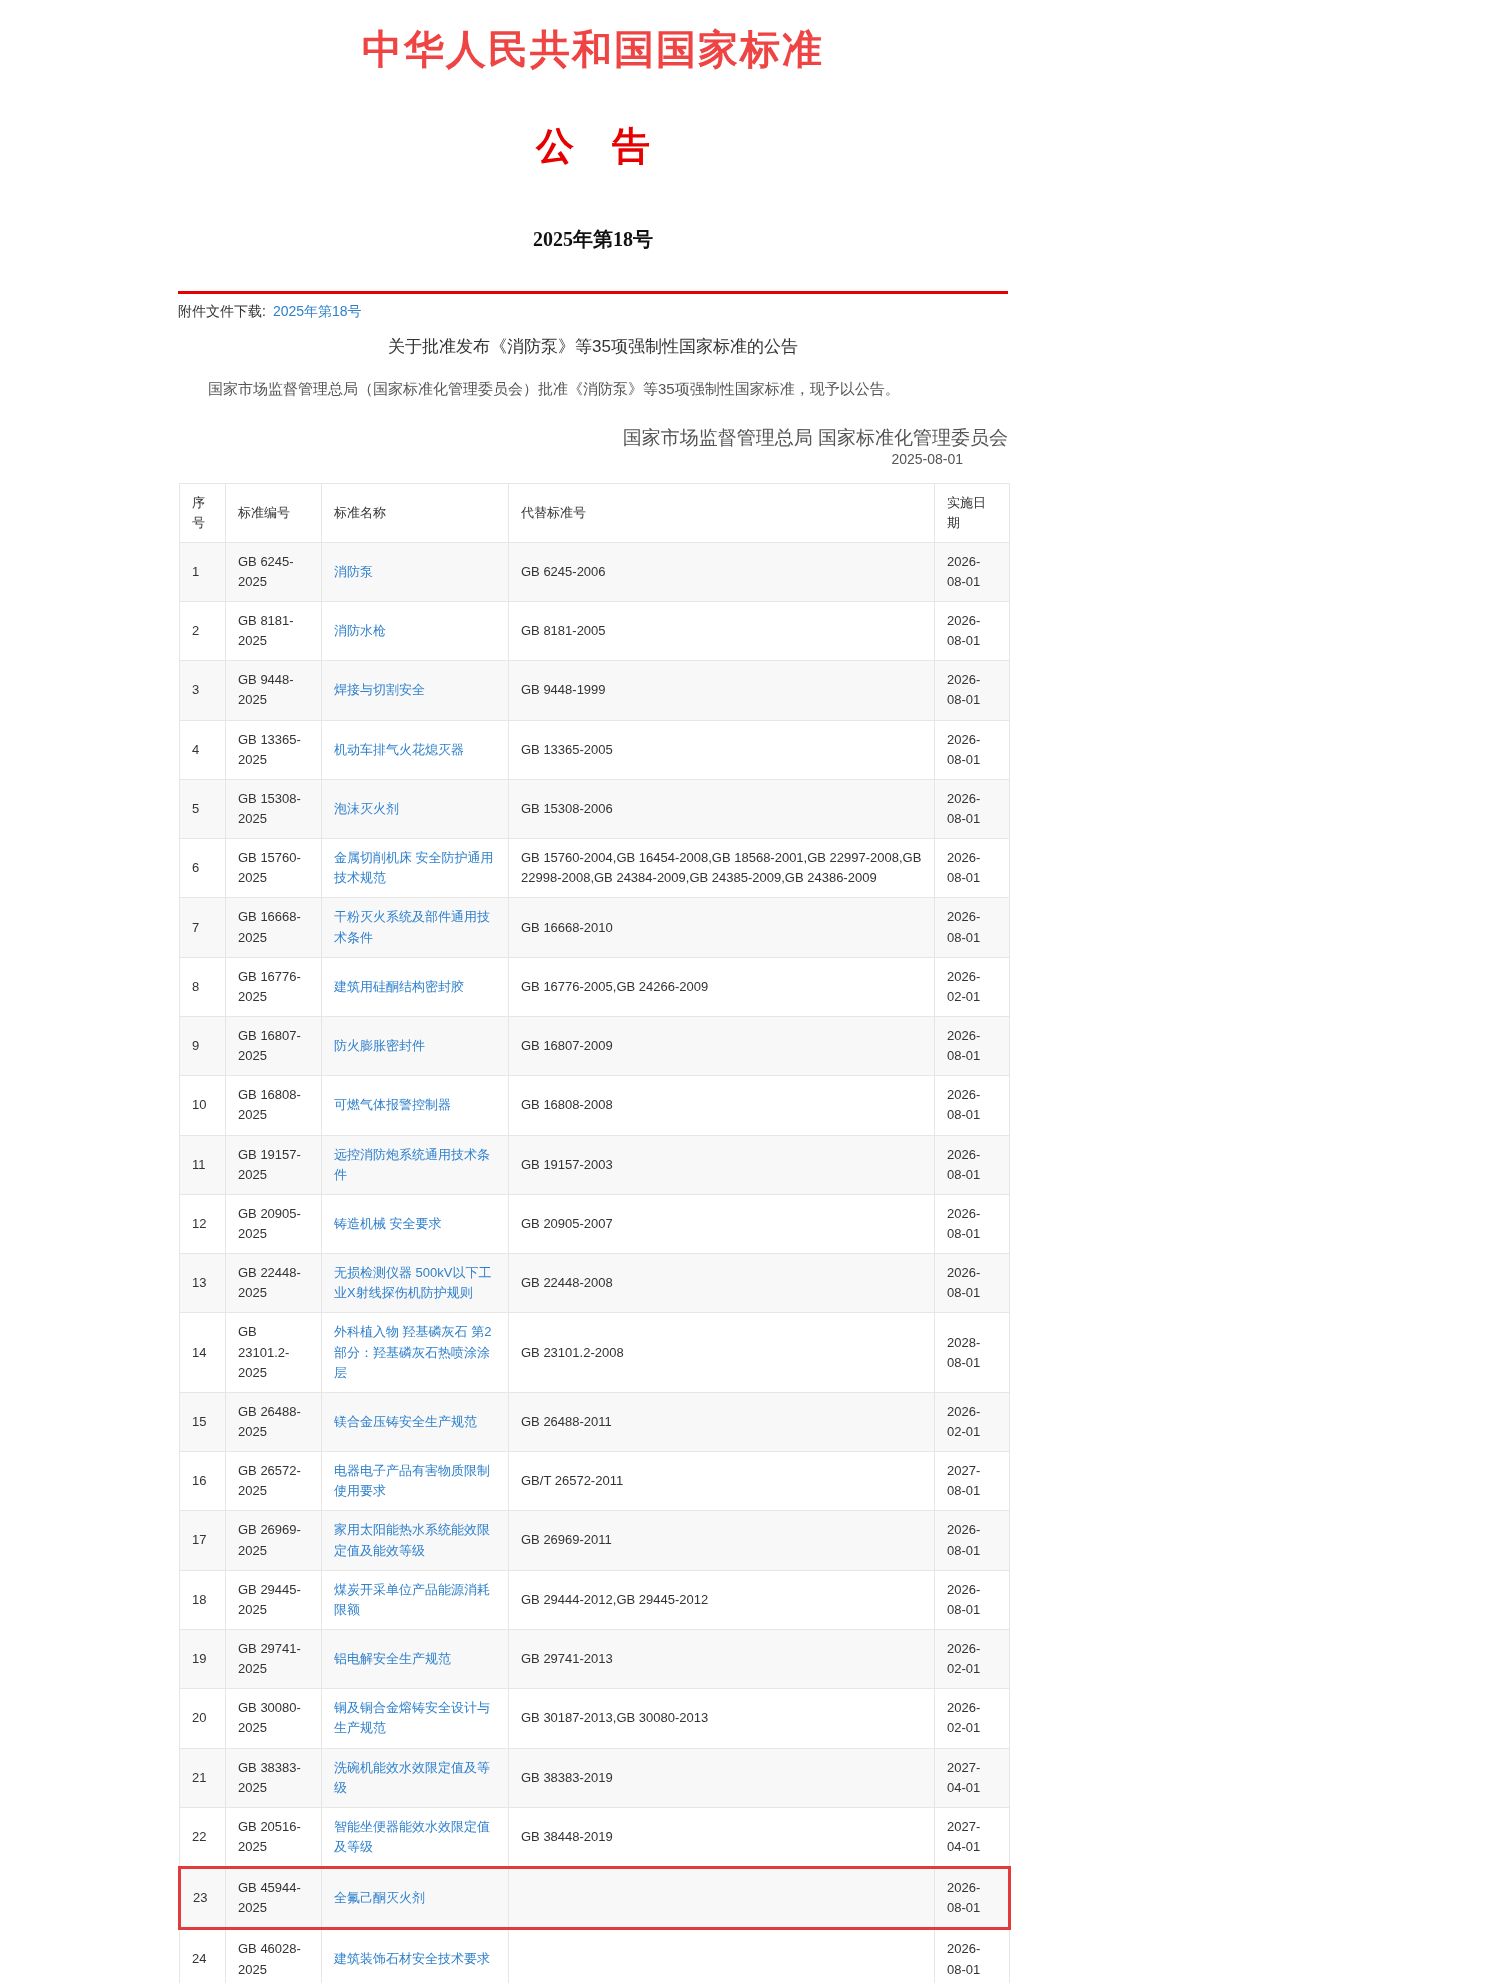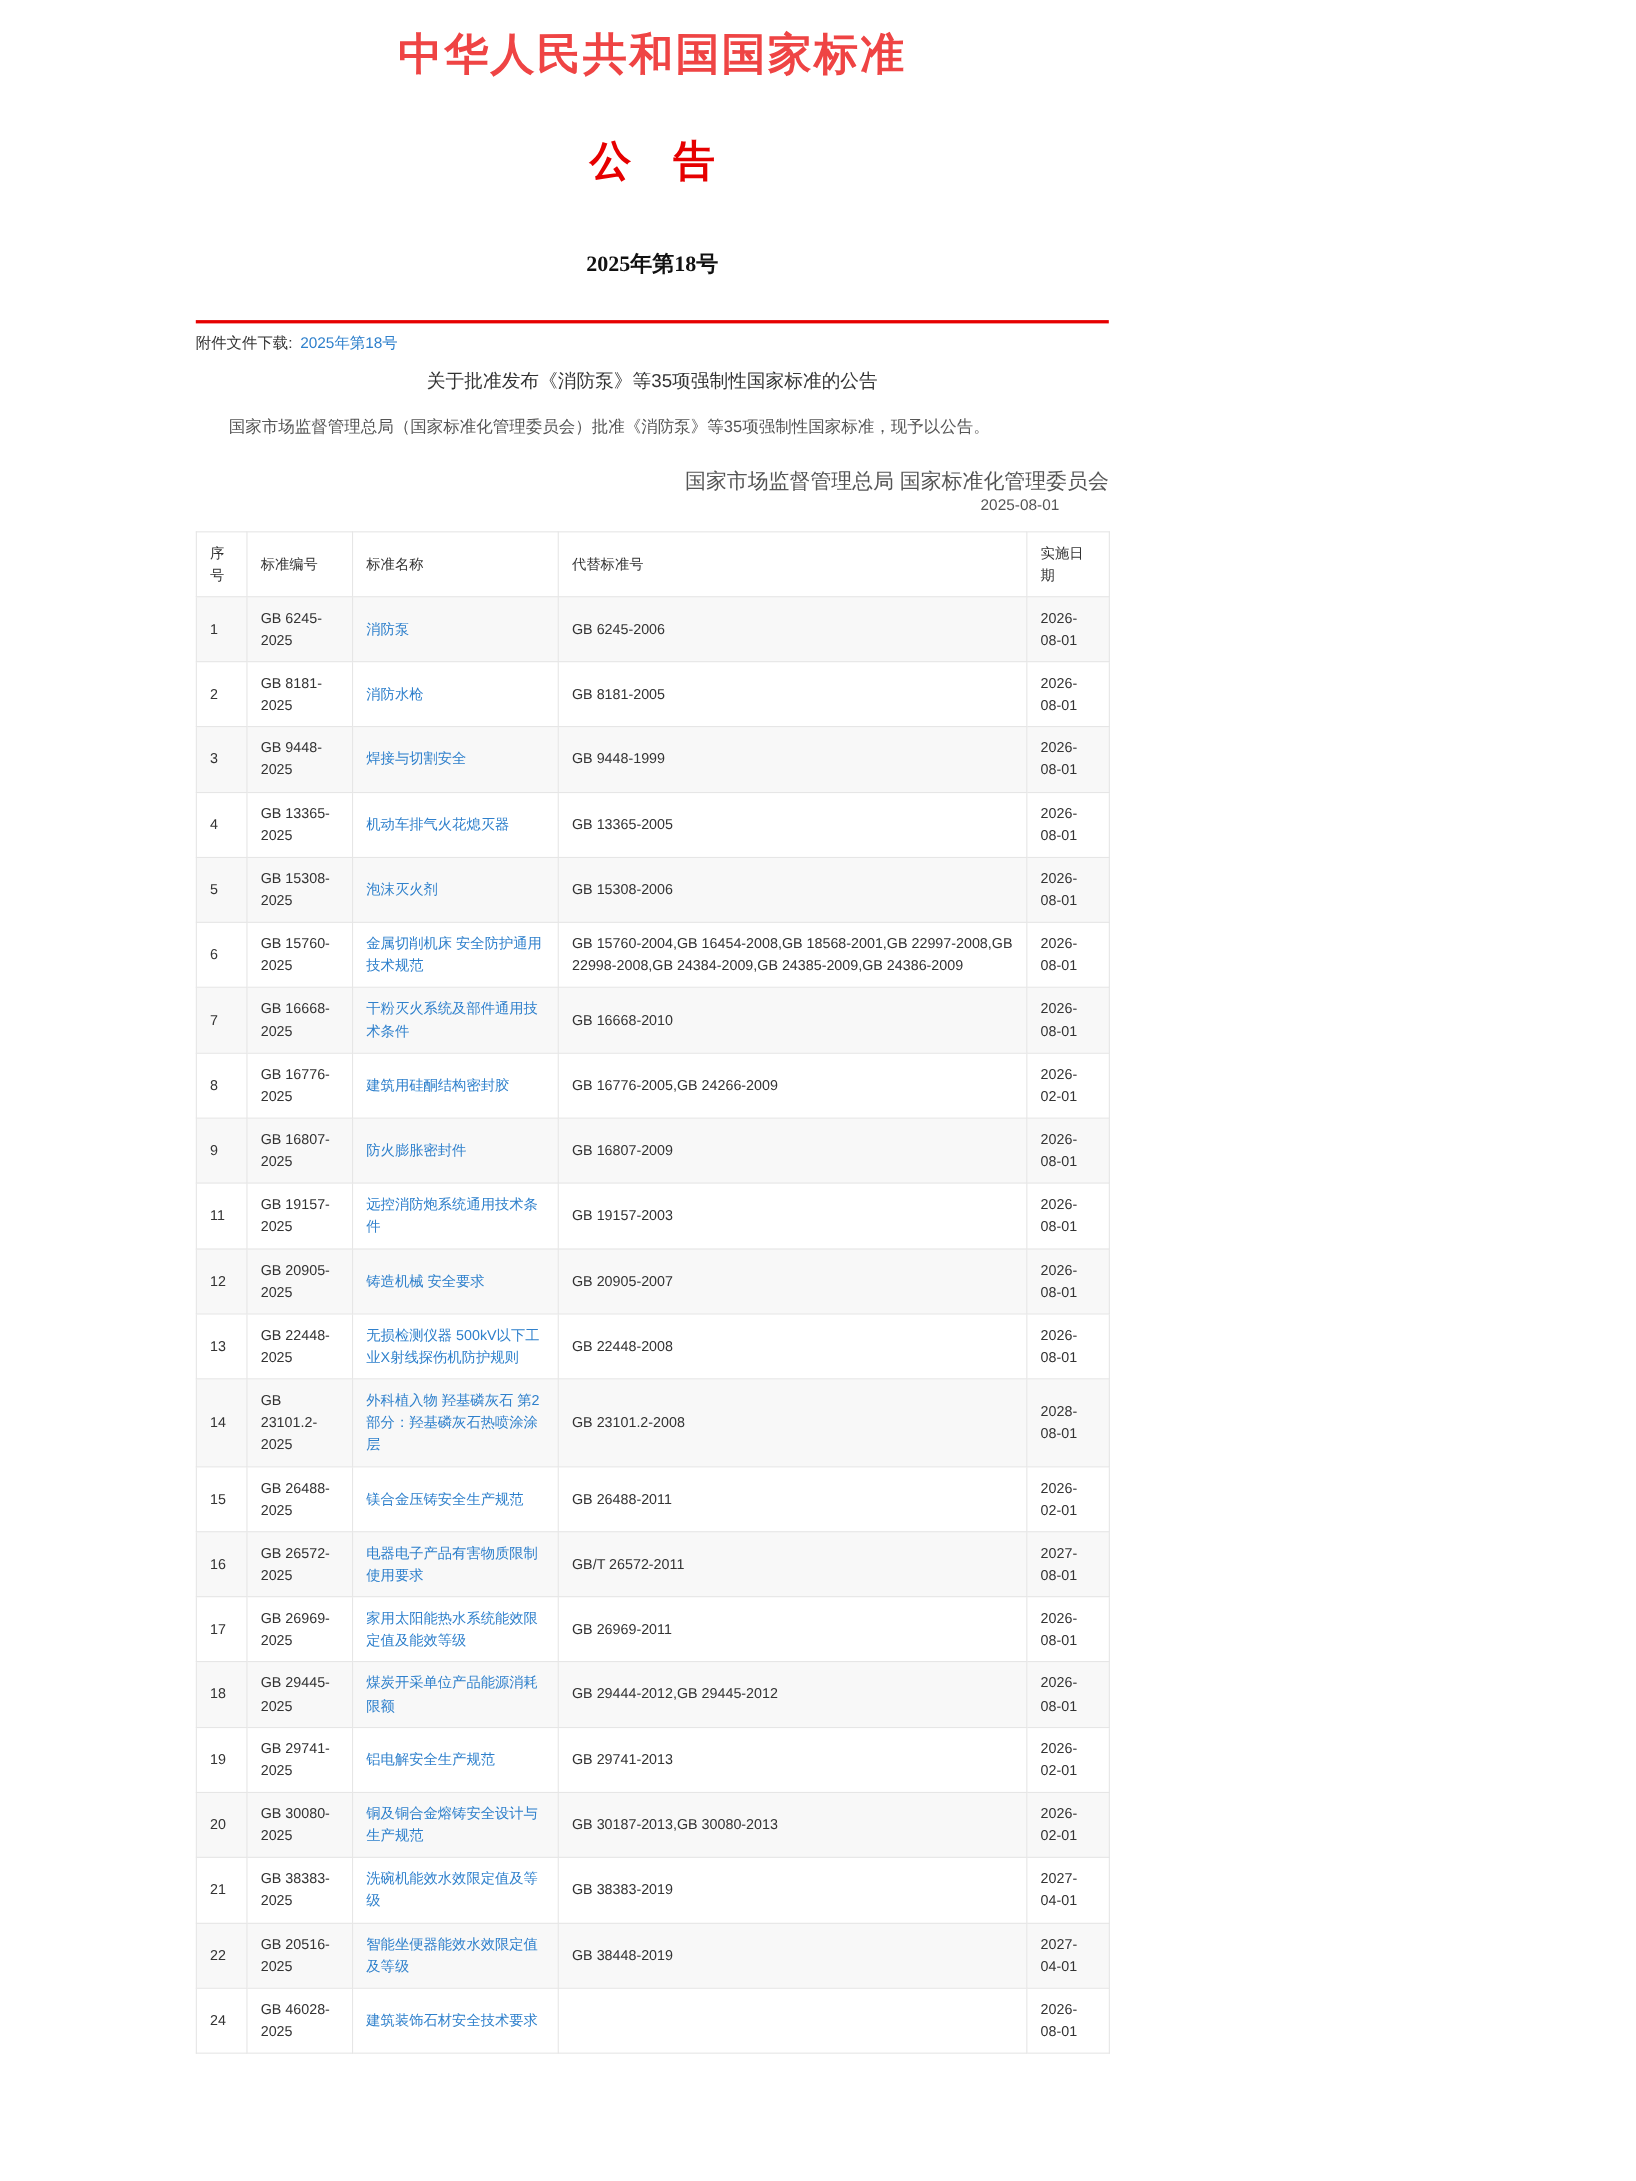--- a/index.html
+++ b/index.html
@@ -156,20 +156,27 @@
     <td>2026-02-01</td>
   </tr>
         <tr>
     <td>9</td>
     <td>GB 16807-2025</td>
     <td><a href="#">防火膨胀密封件</a></td>
     <td>GB 16807-2009</td>
     <td>2026-08-01</td>
   </tr>
         <tr>
+    <td>10</td>
+    <td>GB 16808-2025</td>
+    <td><a href="#">可燃气体报警控制器</a></td>
+    <td>GB 16808-2008</td>
+    <td>2026-08-01</td>
+  </tr>
+        <tr>
     <td>11</td>
     <td>GB 19157-2025</td>
     <td><a href="#">远控消防炮系统通用技术条件</a></td>
     <td>GB 19157-2003</td>
     <td>2026-08-01</td>
   </tr>
         <tr>
     <td>12</td>
     <td>GB 20905-2025</td>
     <td><a href="#">铸造机械 安全要求</a></td>
@@ -239,20 +246,27 @@
     <td>GB 38383-2019</td>
     <td>2027-04-01</td>
   </tr>
         <tr>
     <td>22</td>
     <td>GB 20516-2025</td>
     <td><a href="#">智能坐便器能效水效限定值及等级</a></td>
     <td>GB 38448-2019</td>
     <td>2027-04-01</td>
   </tr>
+        <tr class="highlight">
+    <td>23</td>
+    <td>GB 45944-2025</td>
+    <td><a href="#">全氟己酮灭火剂</a></td>
+    <td></td>
+    <td>2026-08-01</td>
+  </tr>
         <tr>
     <td>24</td>
     <td>GB 46028-2025</td>
     <td><a href="#">建筑装饰石材安全技术要求</a></td>
     <td></td>
     <td>2026-08-01</td>
   </tr>
       </tbody>
   </table>
 

